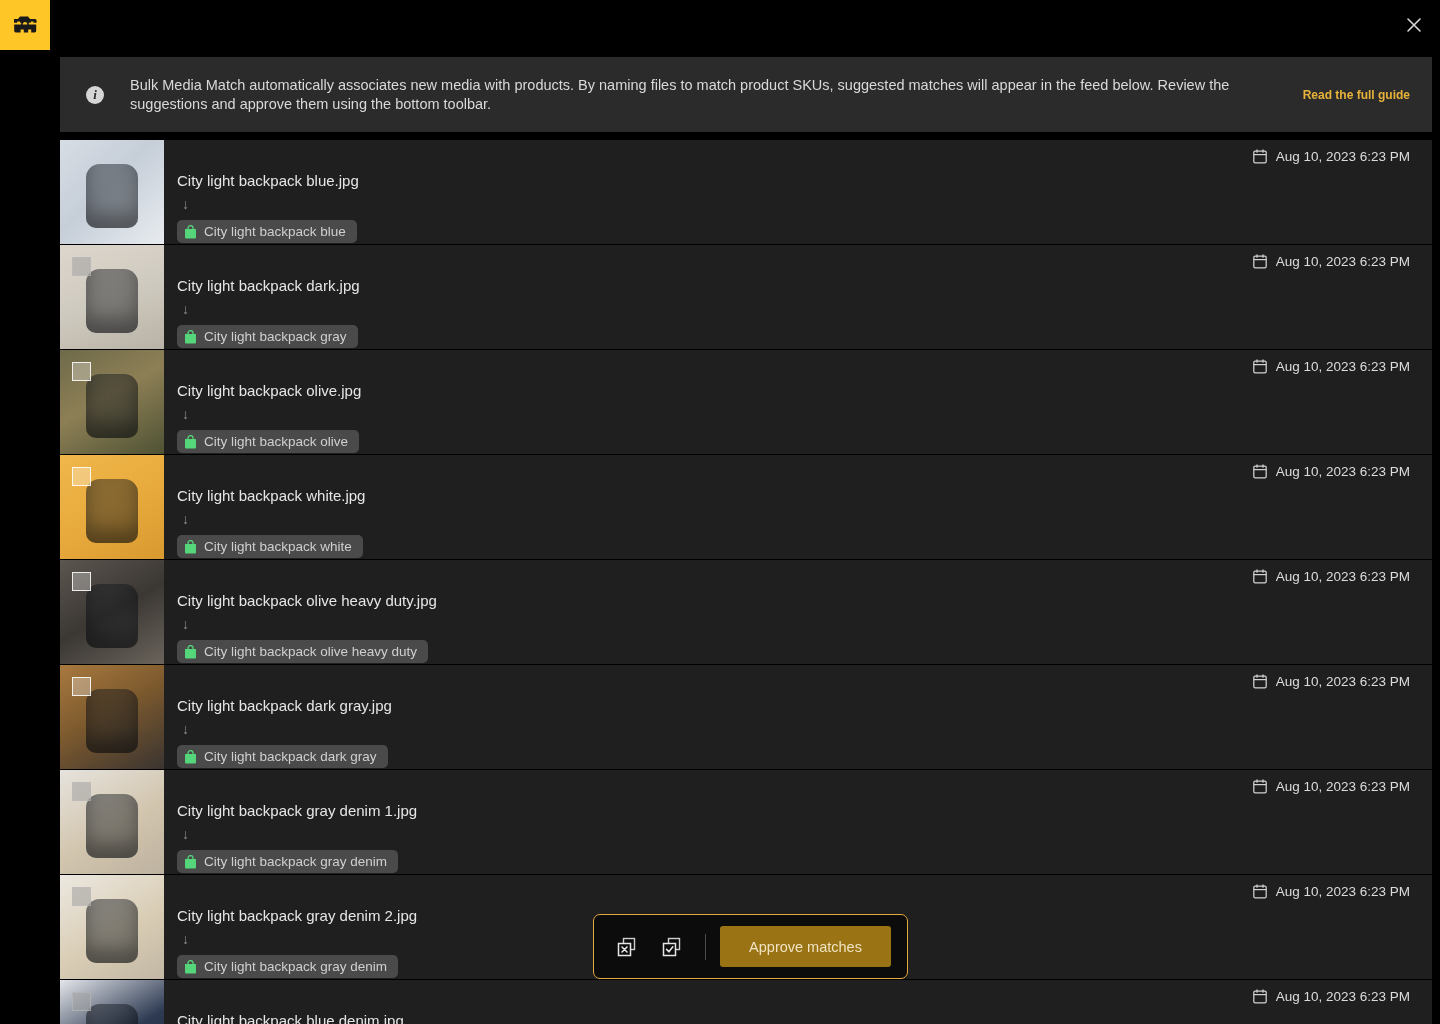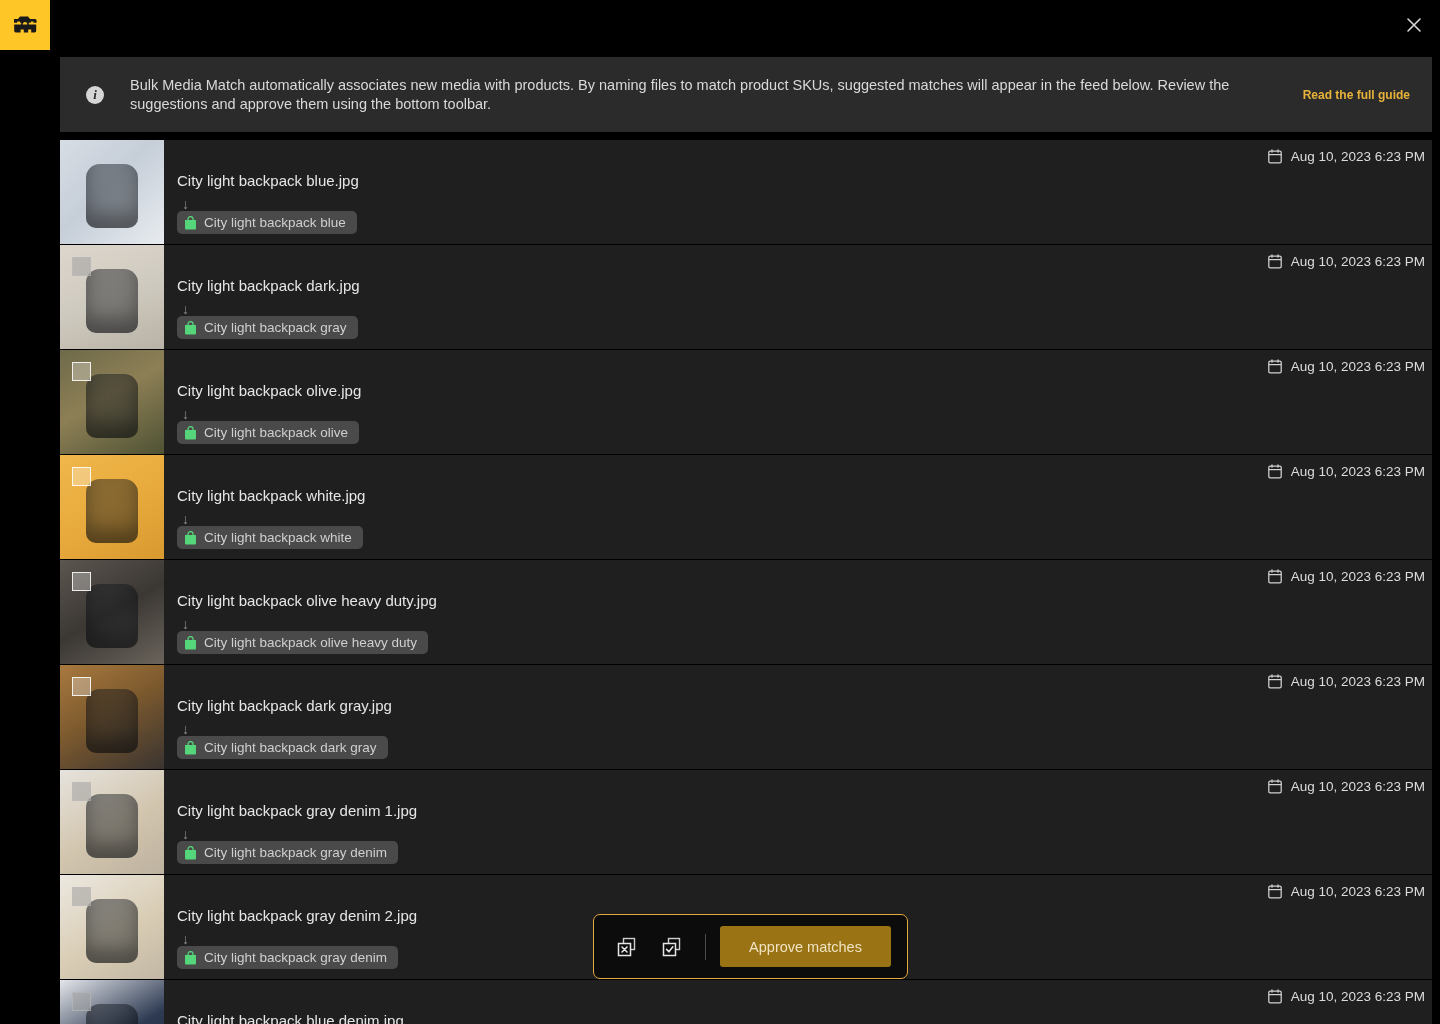--- a/index.html
+++ b/index.html
@@ -106,36 +106,37 @@
   }
   .arrow{
     color:#8d8d8d;
     font-size:14px;
     line-height:14px;
     margin:8px 0 0 5px;
   }
   .chip{
     display:inline-flex; align-items:center;
     height:23px;
+    margin-top:9px;
     padding:0 11px 0 7px;
     border-radius:5px;
     background:#4a4a4a;
     cursor:pointer;
   }
   .chip-icon{ width:13px; height:14px; flex:0 0 auto; }
   .chip-label{
     color:#cfcfcf;
     font-size:13.5px;
     margin-left:7px;
     white-space:nowrap;
   }
   .rowdate{
     flex:0 0 auto;
     display:flex; align-items:center;
-    padding:0 7px 0 0;
+    padding:0 22px 0 0;
     margin-top:9px;
     align-self:flex-start;
     color:#dcdcdc;
     font-size:13.5px;
     white-space:nowrap;
   }
   .cal-icon{ width:14px; height:15px; margin-right:9px; }
 
   
   .toolbar{

